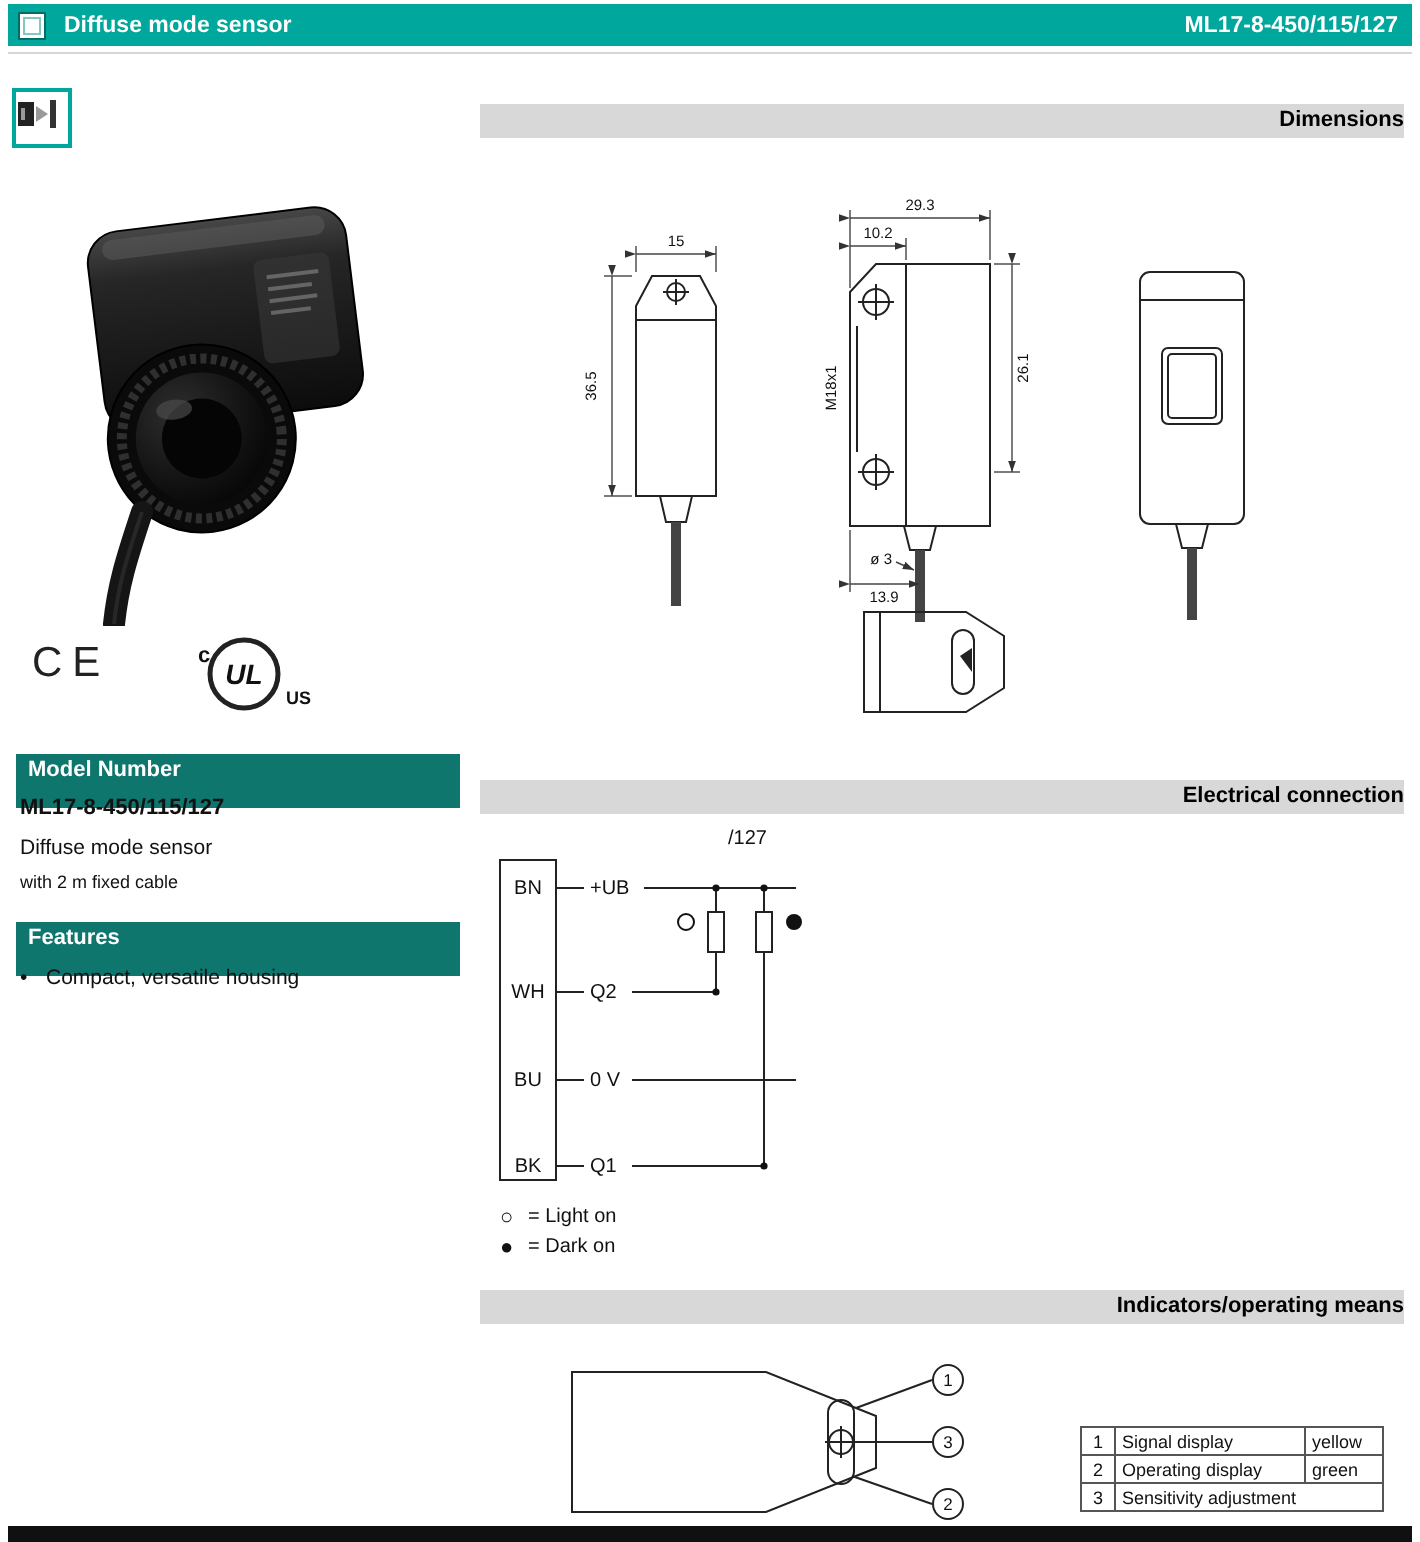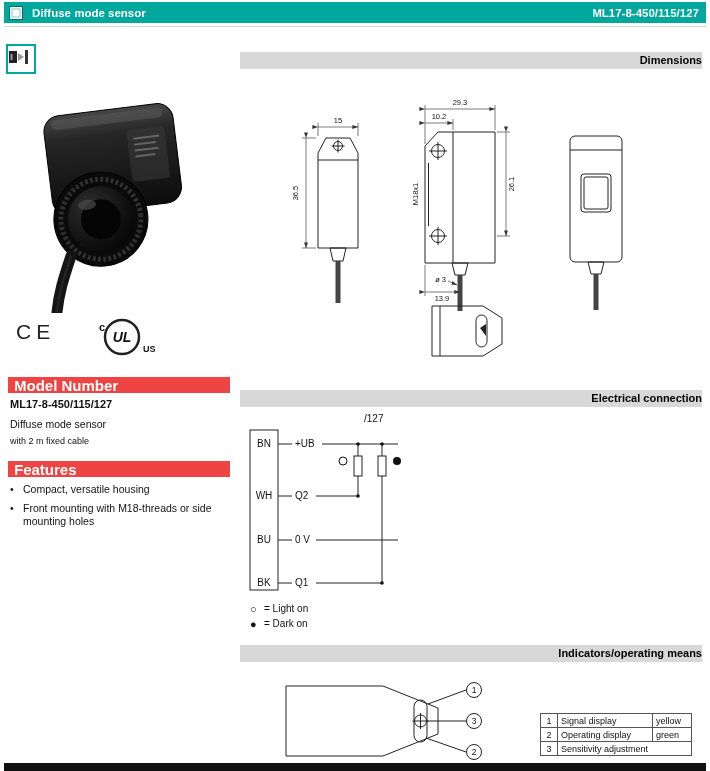--- a/index.html
+++ b/index.html
@@ -15,22 +15,22 @@
   .topbar .part  { margin-left:auto; margin-right:7px; color:#fff; font-weight:bold; font-size:11.5px; }
   .top-rule { position:absolute; left:4px; top:26px; width:702px; height:1px; background:#d6d6d6; }
 
   
   .symbol-box { position:absolute; left:6px; top:44px; width:26px; height:26px;
                 border:2px solid var(--accent,#00a79c); background:#fff; }
   .photo { position:absolute; left:15px; top:88px; width:195px; height:225px; }
   .ce-mark { position:absolute; left:16px; top:320px; font-size:21px; letter-spacing:5px; color:#222; }
   .ul-mark { position:absolute; left:92px; top:314px; width:70px; height:46px; }
 
-  .bar-dark { position:absolute; left:8px; width:216px; height:16px; background:#ef4444;
-              color:#fff; font-weight:bold; font-size:15px; line-height:17px; padding-left:6px; }
+  .bar-dark { position:absolute; left:8px; width:216px; height:27px; background:#0f766e;
+              color:#fff; font-weight:bold; font-size:11px; line-height:17px; padding-left:6px; }
   .mn-value { position:absolute; left:10px; top:398px; font-weight:bold; font-size:11px; }
   .mn-desc  { position:absolute; left:10px; top:418px; font-size:10.5px; }
   .mn-cable { position:absolute; left:10px; top:436px; font-size:9px; }
 
   .features-list { position:absolute; left:10px; top:483px; width:218px; margin:0; padding:0; list-style:none; }
   .features-list li { display:flex; font-size:10.5px; line-height:13px; margin-bottom:6px; }
   .features-list li::before { content:"•"; width:13px; flex:0 0 13px; }
 
   
   .bar-gray { position:absolute; left:240px; width:456px; height:17px; background:#d8d8d8;
@@ -119,23 +119,20 @@
   <div class="bar-dark" style="top:377px;">Model Number</div>
   <div class="mn-value">ML17-8-450/115/127</div>
   <div class="mn-desc">Diffuse mode sensor</div>
   <div class="mn-cable">with 2 m fixed cable</div>
 
   <div class="bar-dark" style="top:461px;">Features</div>
   <ul class="features-list">
     <li>
         <span>Compact, versatile housing</span>
       </li>
-    <li>
-        <span>Front mounting with M18-threads or side mounting holes</span>
-      </li>
   </ul>
 
   <div class="bar-gray" style="top:52px;">Dimensions</div>
 
   <svg class="dims-svg" viewBox="0 0 462 300">
     <defs>
       <marker id="ar" markerWidth="9" markerHeight="8" refX="8" refY="4" orient="auto">
         <path d="M8,4 L0,1.2 L0,6.8 Z" fill="#333"></path>
       </marker>
     </defs>

